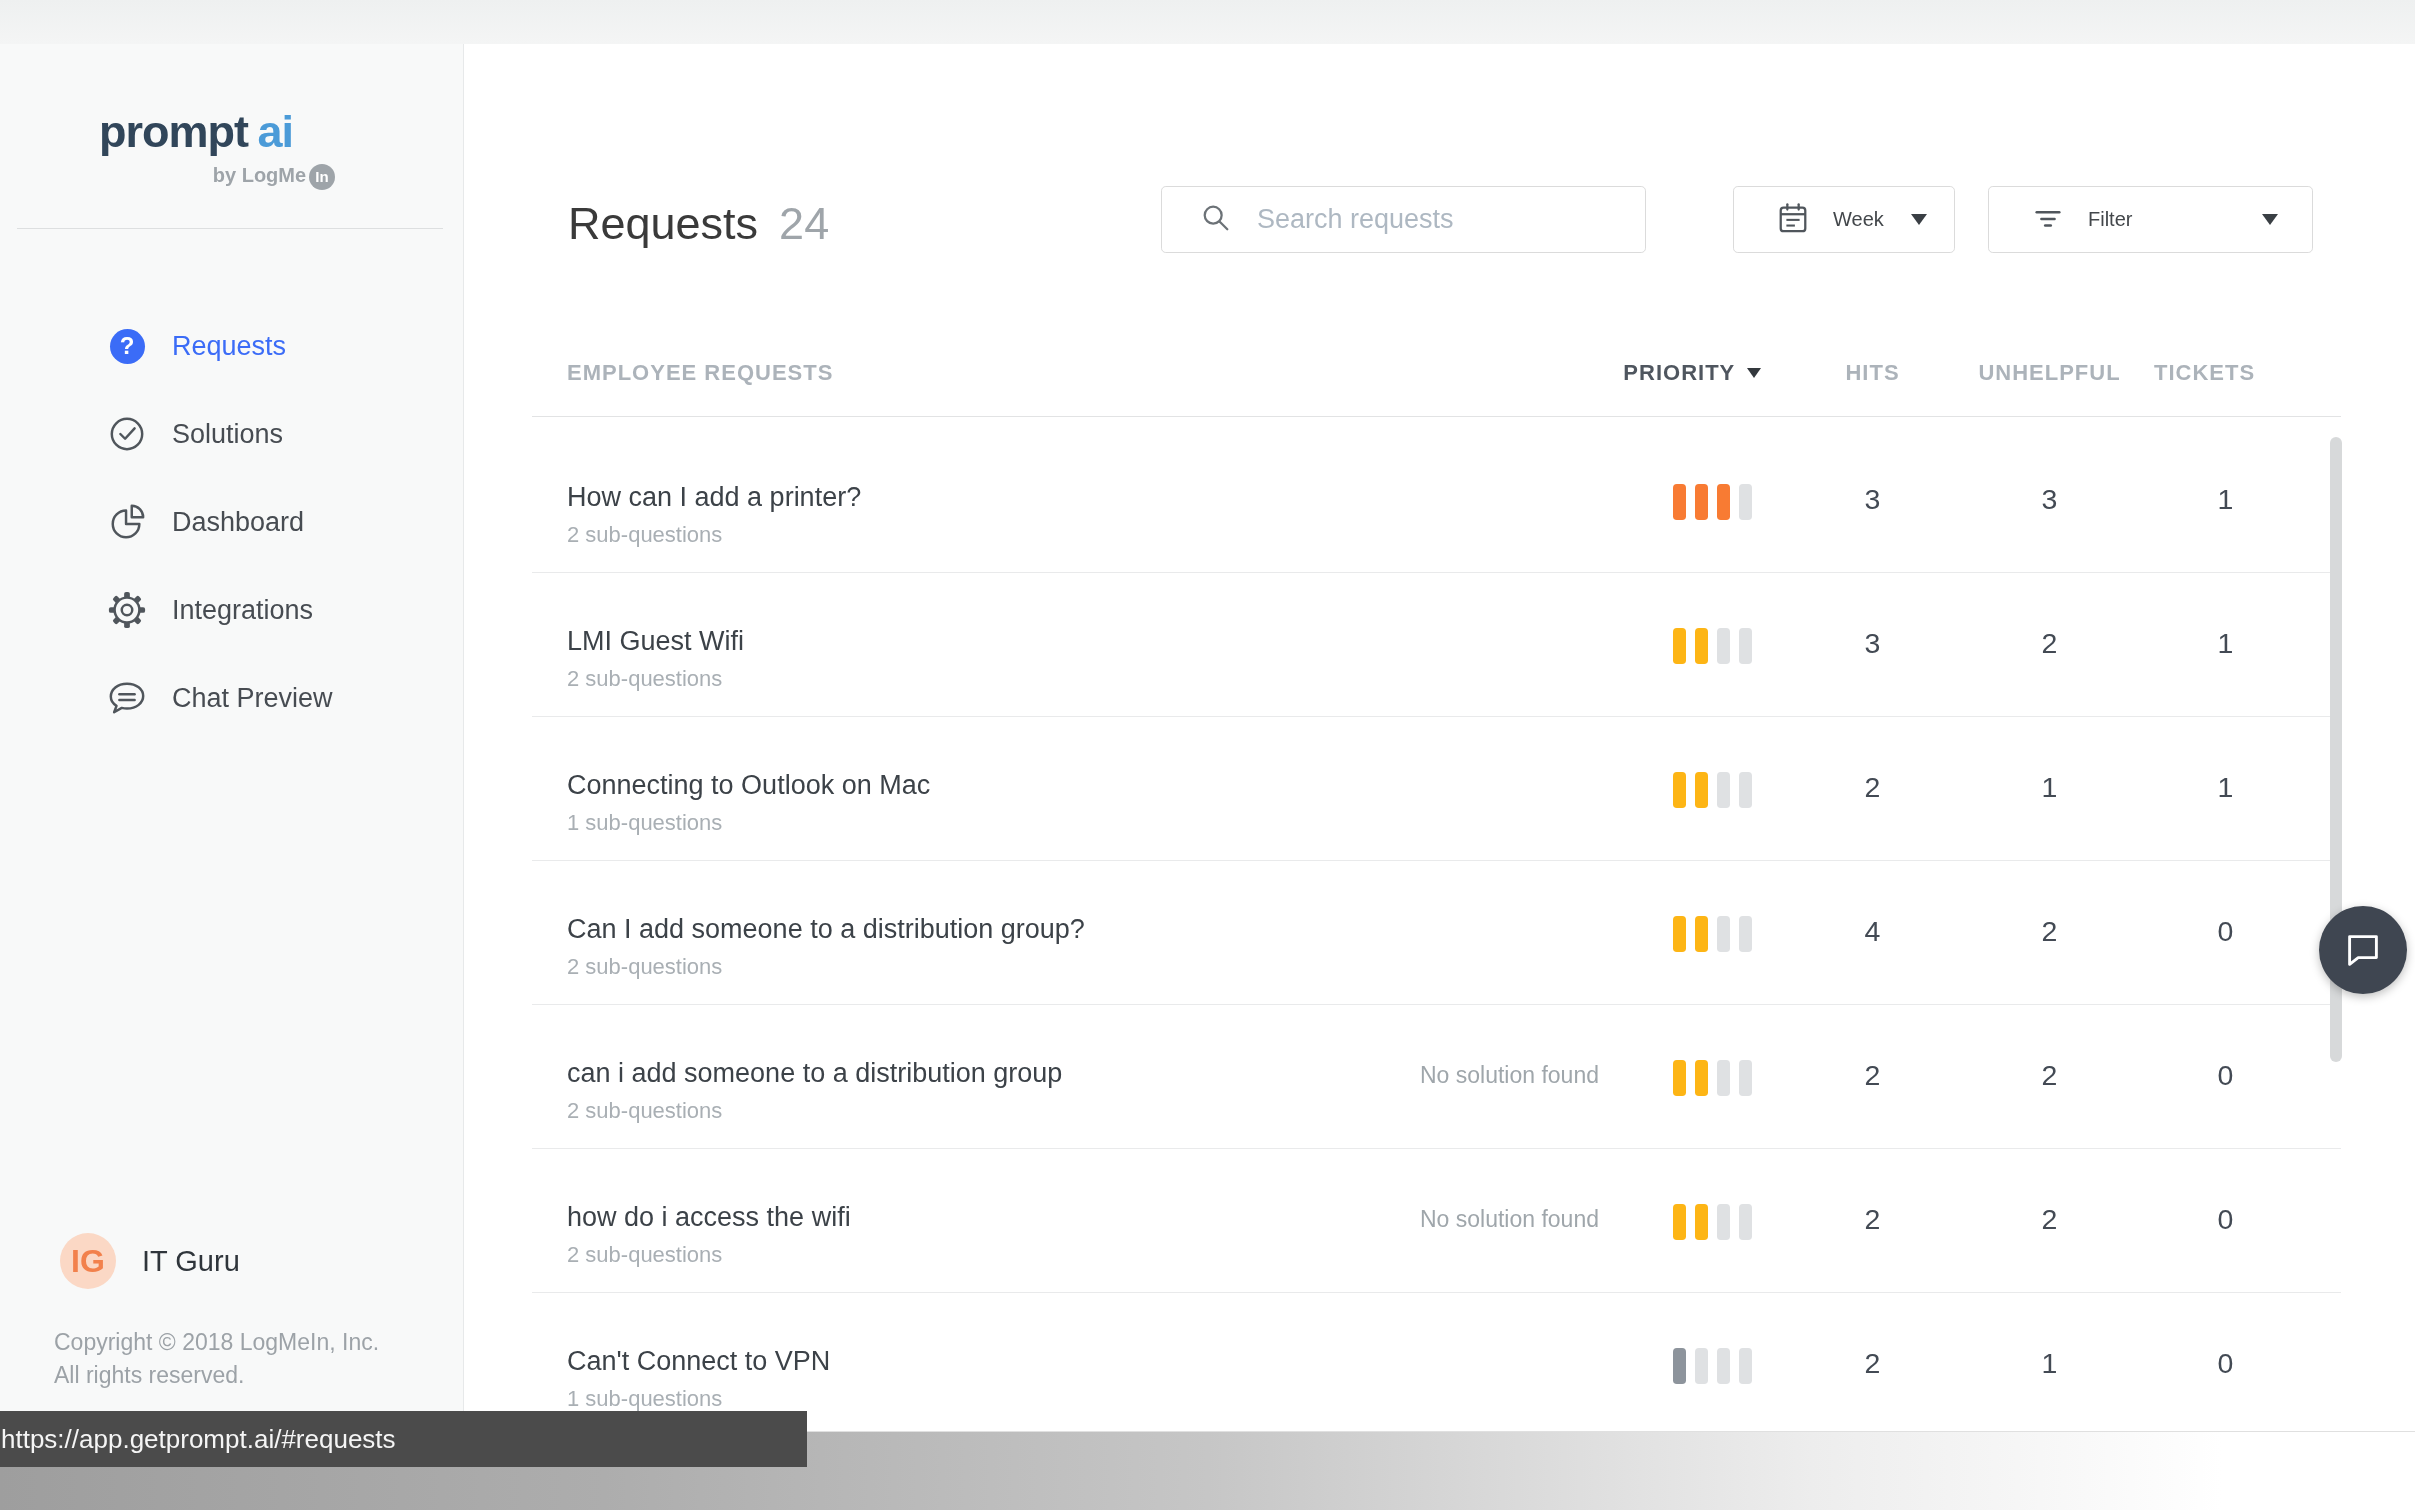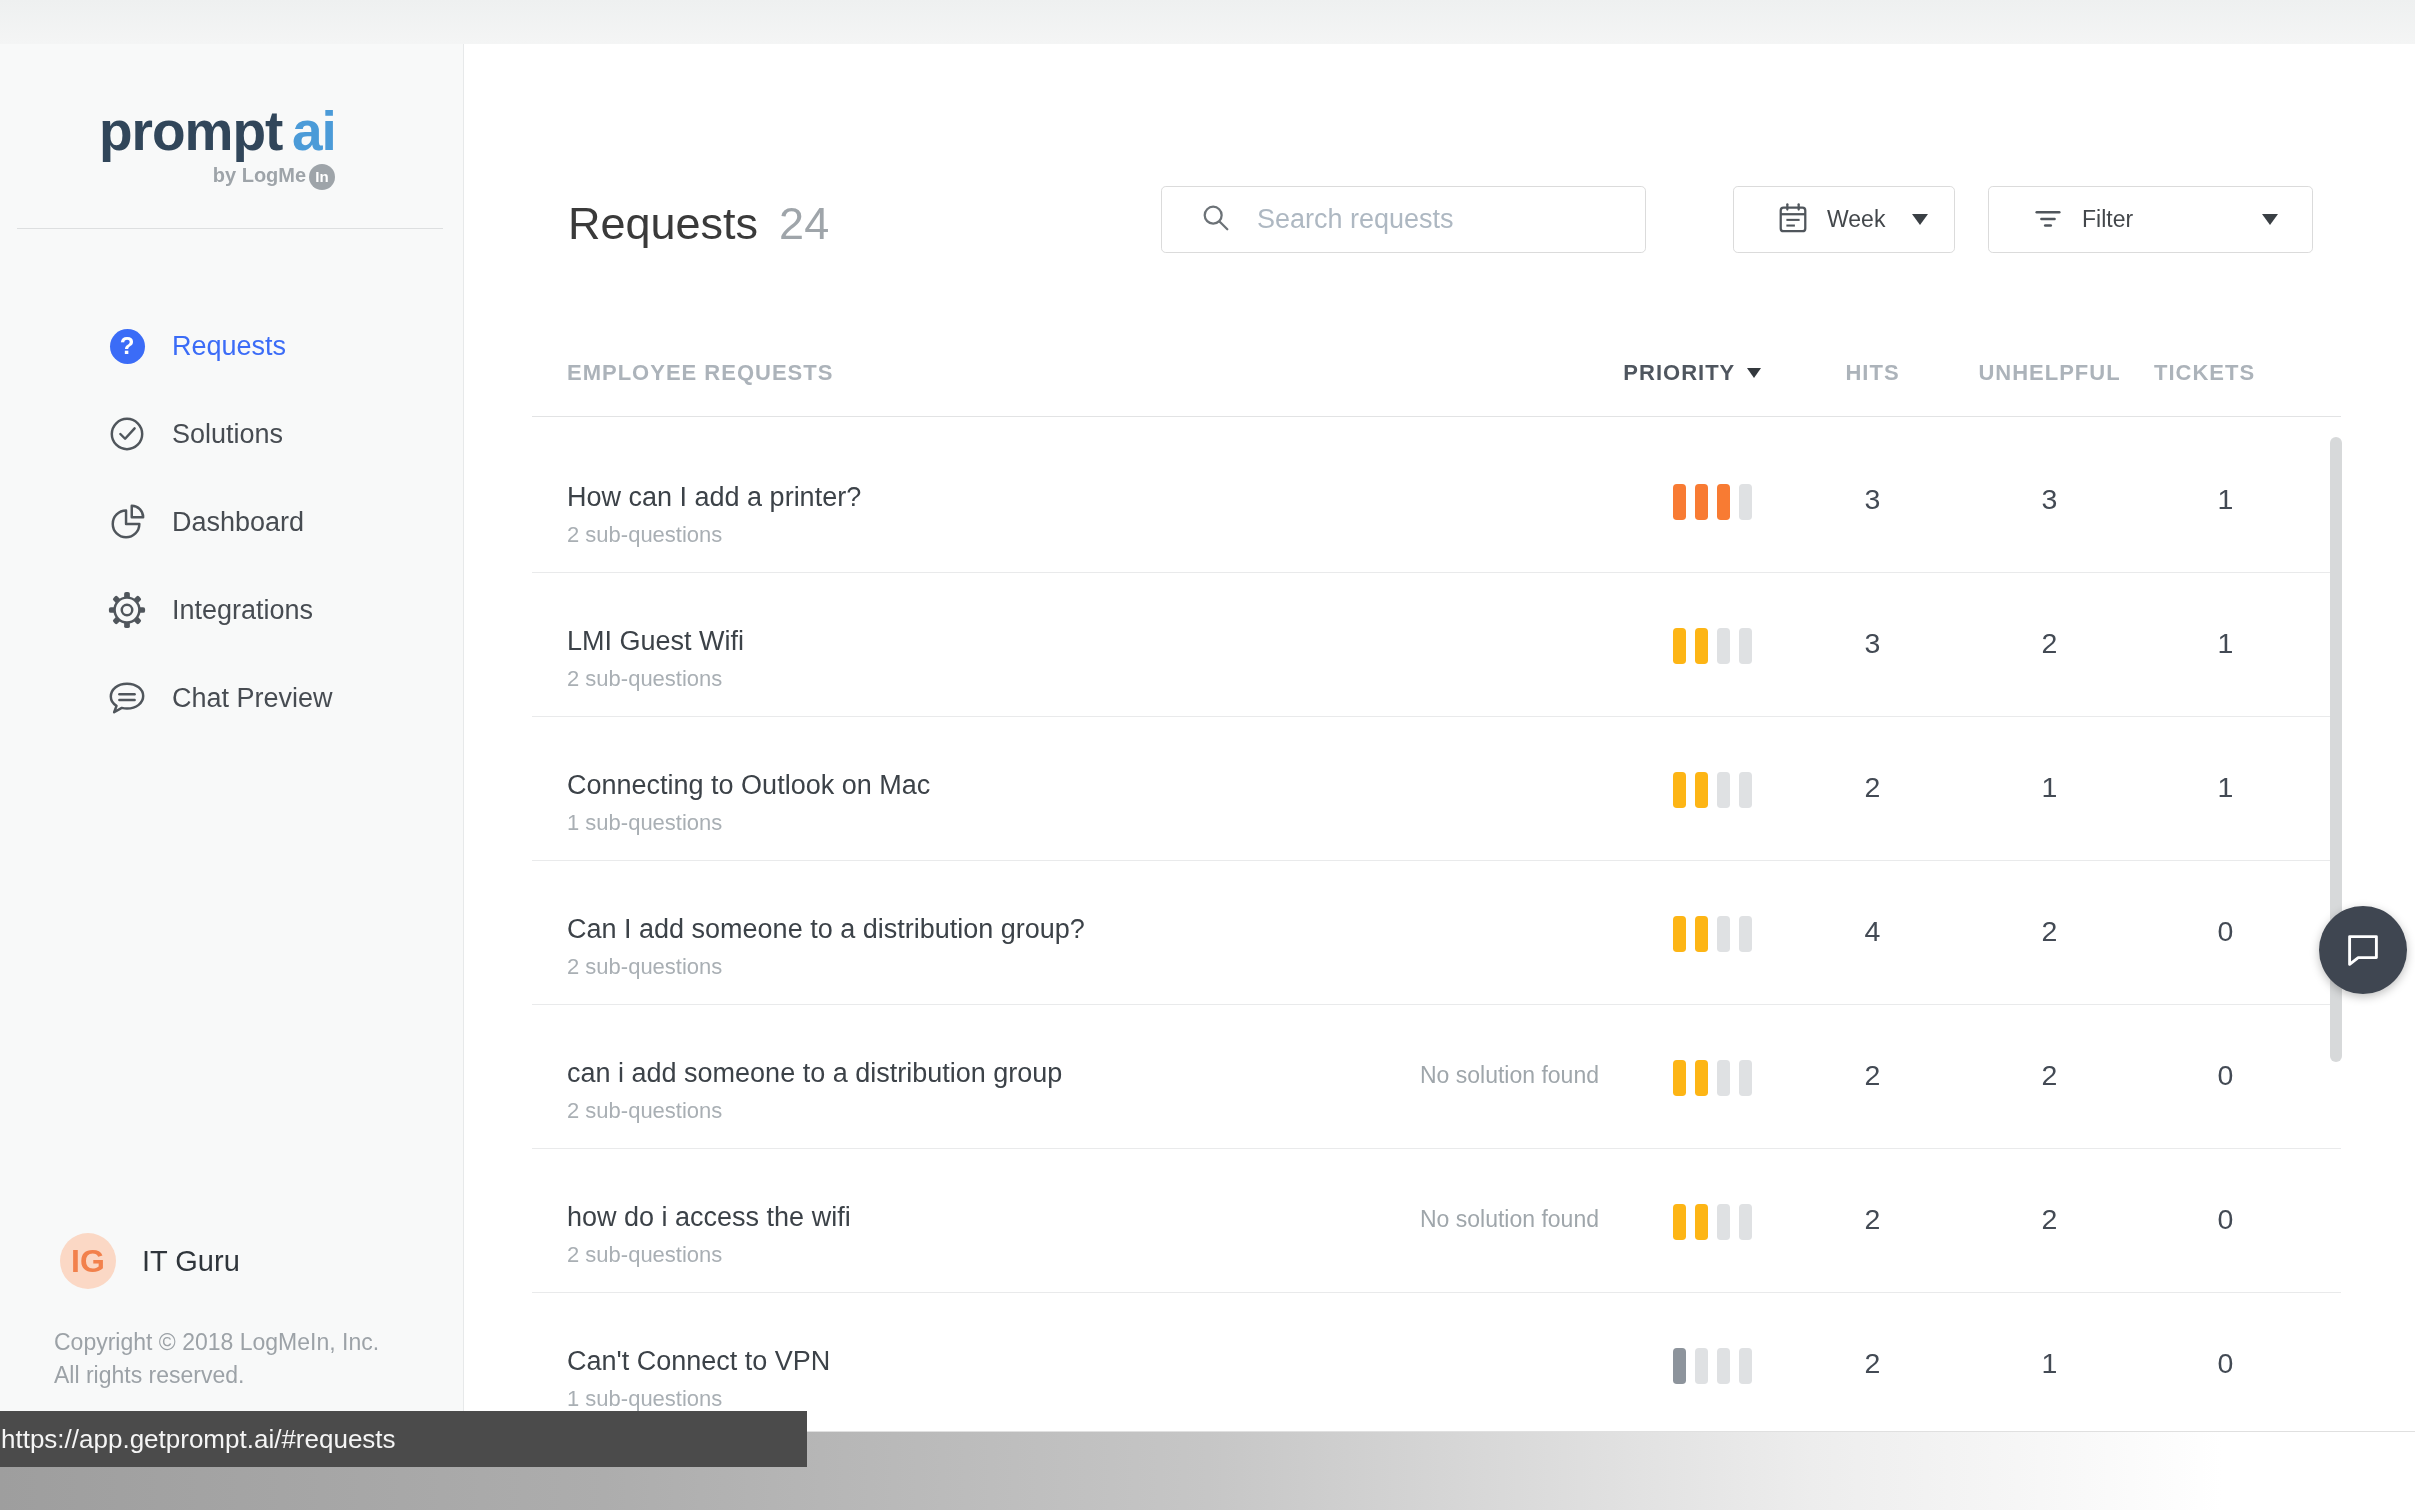--- a/index.html
+++ b/index.html
@@ -8,21 +8,21 @@
     background:#ffffff;font-family:"Liberation Sans",sans-serif;
     -webkit-font-smoothing:antialiased;
   }
   
   .top-band{position:absolute;left:0;top:0;width:2416px;height:44px;
     background:linear-gradient(to bottom,#eef0f0,#f4f5f5);z-index:6;}
   
   .sidebar{position:absolute;left:0;top:0;width:463px;height:1431px;
     background:#f8f9f9;border-right:1.9px solid #e7e9ea;z-index:2;}
   .logo-block{position:absolute;top:103px;left:99px;width:236px;}
-  .logo-line{font-size:55px;font-weight:bold;letter-spacing:-1px;line-height:57px;}
+  .logo-line{font-size:45px;font-weight:bold;letter-spacing:-1px;line-height:57px;}
   .logo-prompt{color:#31465a;}
   .logo-ai{color:#4b9bd8;margin-left:9.5px;}
   .logo-byline{display:block;text-align:right;font-size:20px;font-weight:bold;
     color:#9ea4a9;margin-top:3.8px;}
   .logo-in{display:inline-block;background:#9ea4a9;color:#fff;border-radius:50%;
     width:26px;height:26px;line-height:26px;text-align:center;font-size:15px;margin-left:2.9px;}
   .sidebar-divider{position:absolute;top:228px;left:17px;width:426px;height:1px;background:#dddfe0;}
   .nav{position:absolute;top:302px;left:0;width:463px;}
   .nav-item{height:88px;display:flex;align-items:center;padding-left:107px;cursor:pointer;}
   .nav-icon{width:40px;height:40px;margin-right:25px;display:flex;align-items:center;justify-content:center;flex:0 0 40px;}
@@ -44,21 +44,21 @@
   .search-box{position:absolute;left:698px;top:186px;width:485px;height:67px;
     border:1.9px solid #dbdbdb;border-radius:4.8px;box-sizing:border-box;background:#fff;
     display:flex;align-items:center;padding-left:38px;}
   .search-input{border:none;outline:none;font-size:27px;color:#333;width:399px;margin-left:23px;
     font-family:"Liberation Sans",sans-serif;background:transparent;}
   .search-input::placeholder{color:#aeb8c2;}
   .btn{position:absolute;top:186px;height:67px;border:1.9px solid #dbdbdb;border-radius:4.8px;
     box-sizing:border-box;background:#fff;display:flex;align-items:center;cursor:pointer;}
   .btn-week{left:1270px;width:222px;padding-left:42px;}
   .btn-filter{left:1525px;width:325px;padding-left:42px;padding-right:34px;}
-  .btn-label{font-size:23px;color:#43474b;margin-left:17px;}
+  .btn-label{font-size:20px;color:#43474b;margin-left:23px;}
   .caret{width:0;height:0;border-left:8.6px solid transparent;border-right:8.6px solid transparent;
     border-top:11.4px solid #3a3f44;margin-left:27px;}
   .btn-filter .caret{margin-left:auto;}
   
   .table-header{position:absolute;left:69px;top:354px;width:1809px;height:38px;}
   .col-label{position:absolute;top:0;font-size:22px;font-weight:bold;letter-spacing:1px;
     color:#acb3ba;line-height:38px;}
   .col-requests{left:35px;}
   .col-priority{left:1084px;width:152px;text-align:center;color:#4f565f;cursor:pointer;
     display:flex;align-items:center;justify-content:center;}

